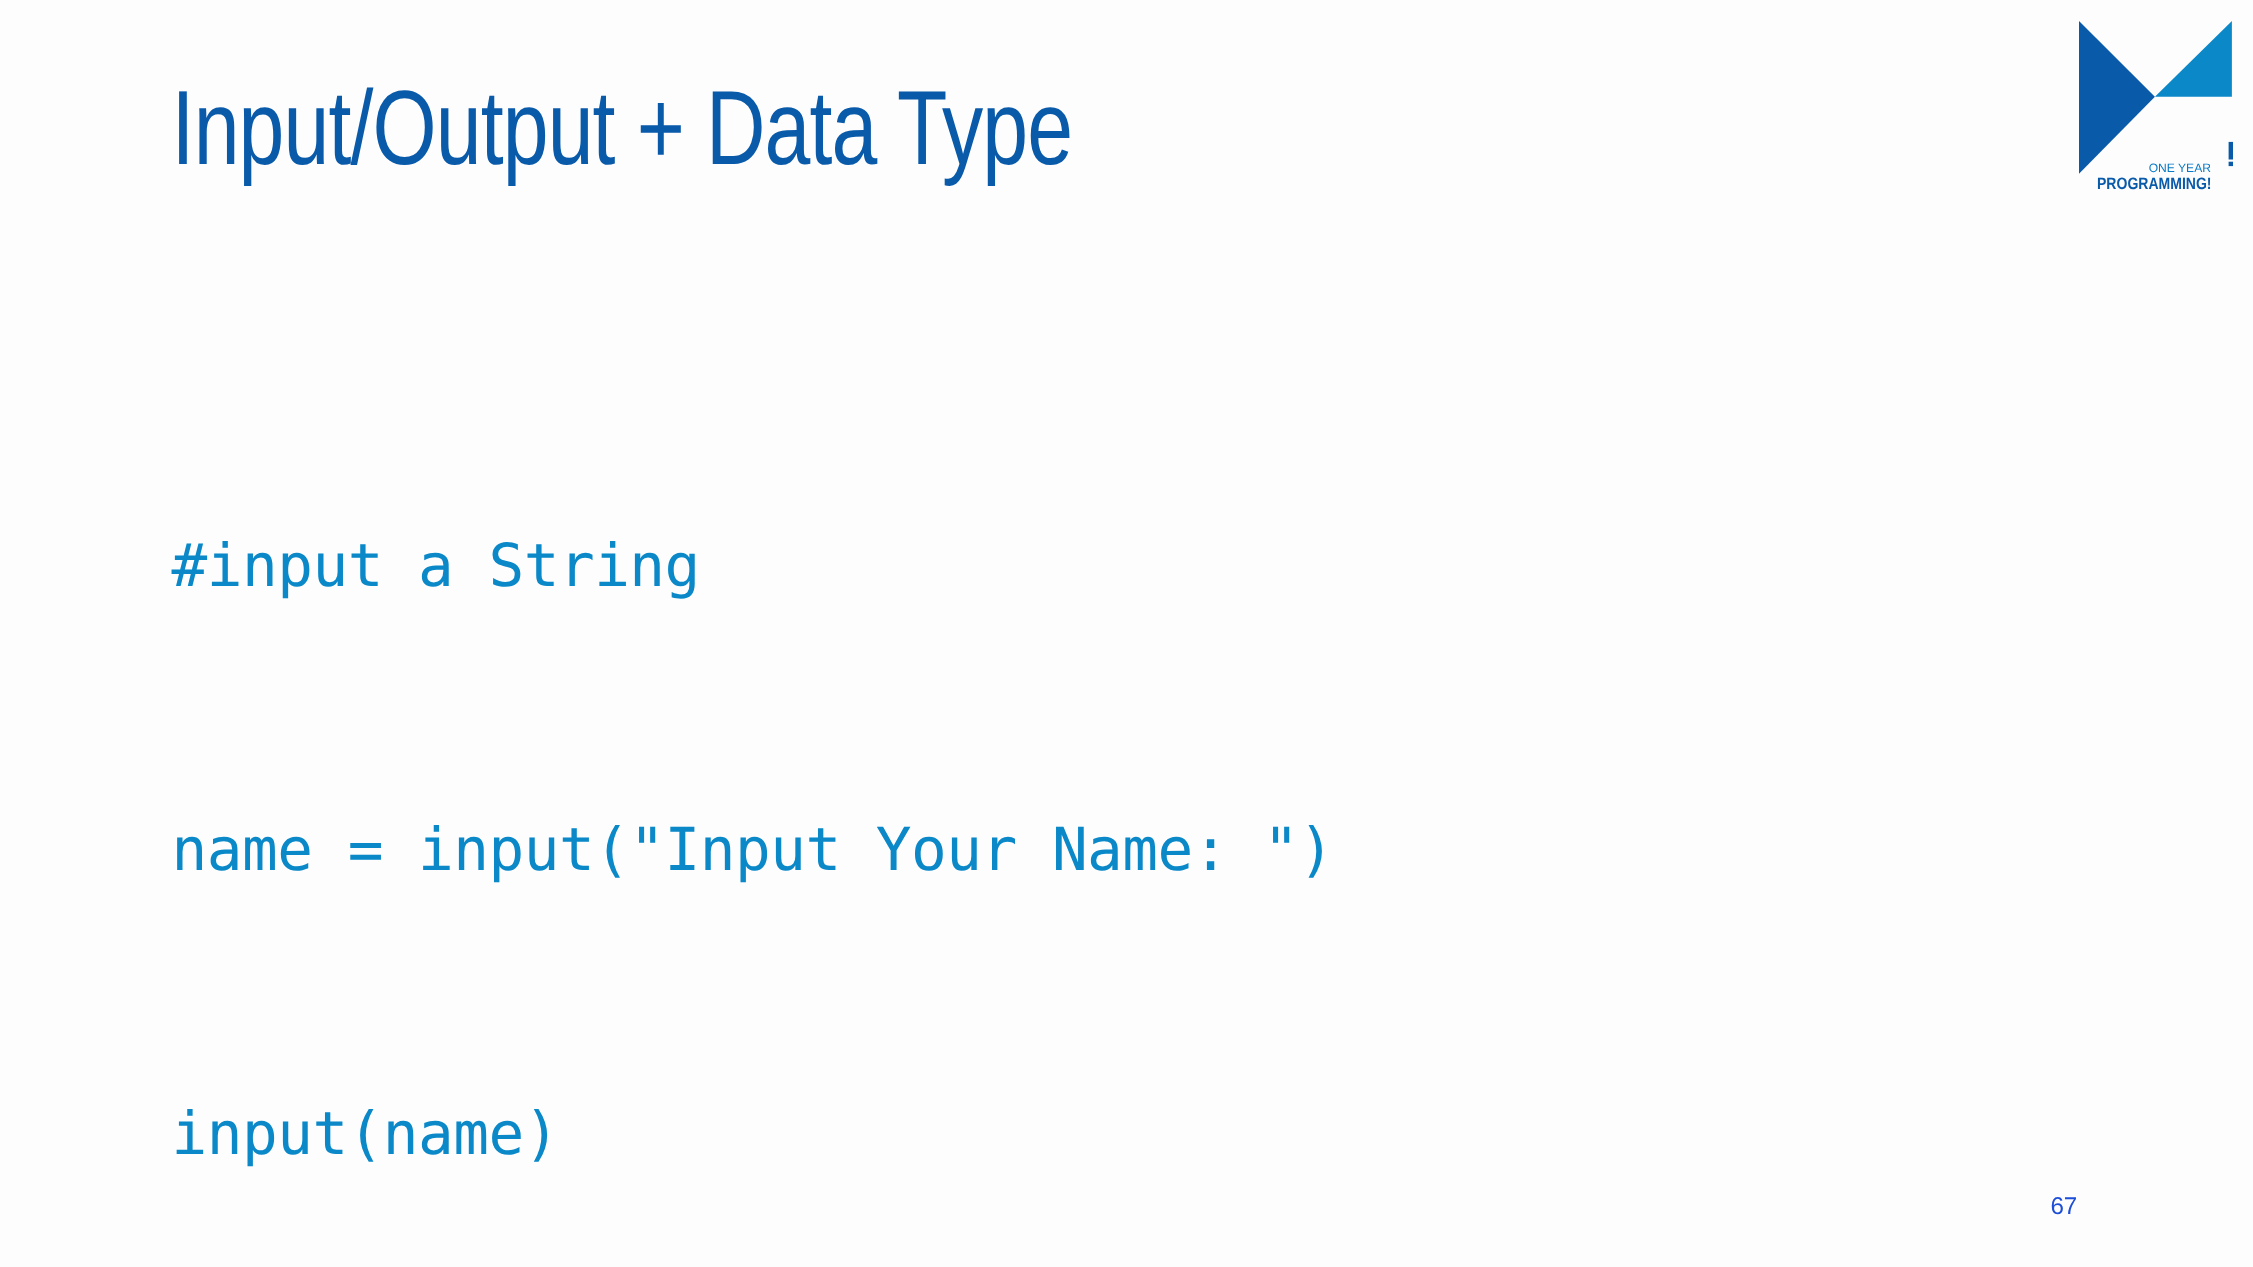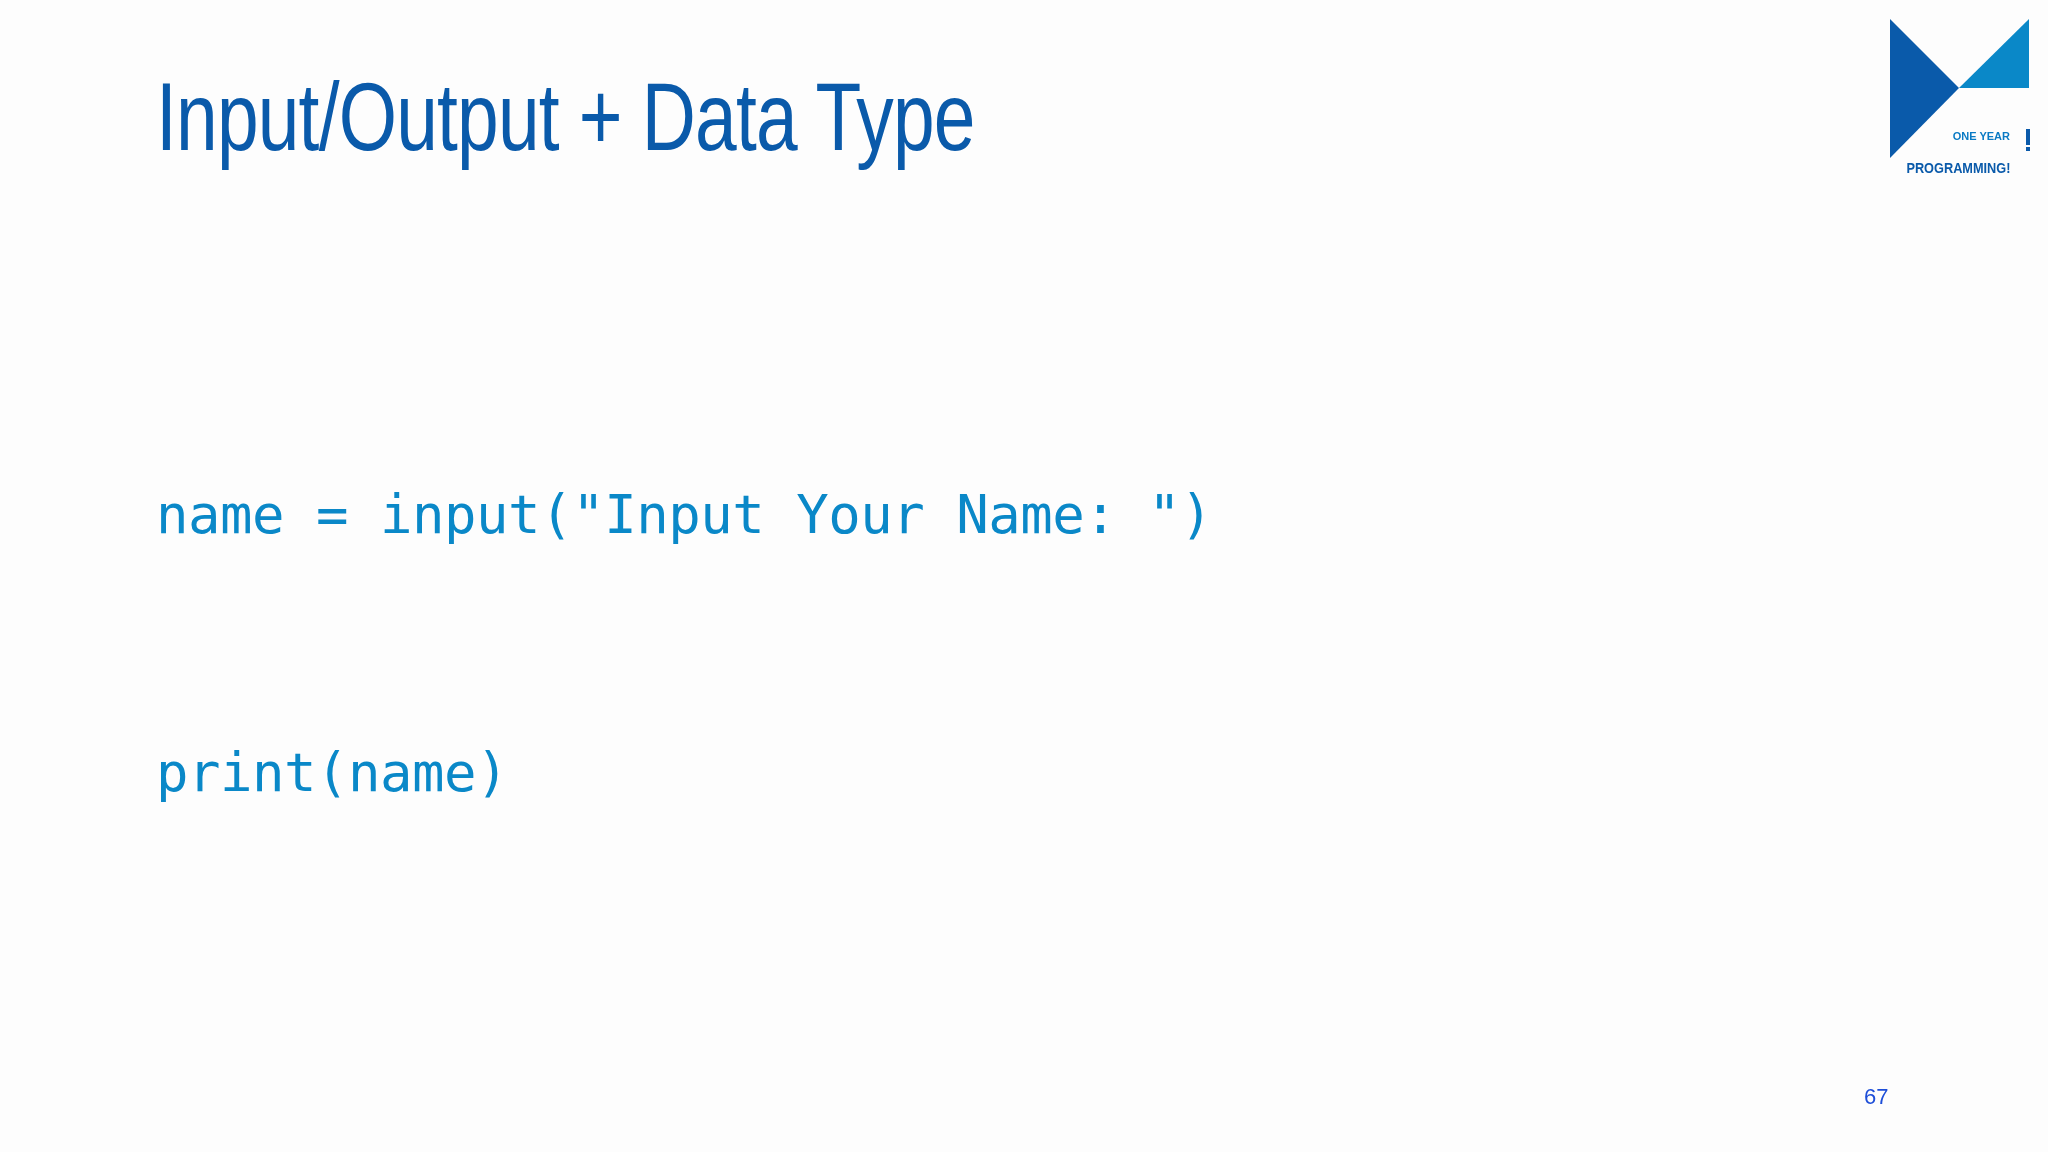--- a/index.html
+++ b/index.html
@@ -1,19 +1,19 @@
 <!DOCTYPE html>
 <html><head>
 <meta charset="utf-8">
 <style>
   html, body { margin:0; padding:0; }
   body { width:2048px; height:1152px; background:#fdfdfd; position:relative; overflow:hidden; font-family:"Liberation Sans", sans-serif; }
   .title { position:absolute; left:156px; top:62px; font-size:96px; line-height:110px; color:#0a5aaa; font-family:"Liberation Sans", sans-serif; transform:scaleX(0.78); transform-origin:left top; letter-spacing:-1px; white-space:nowrap; }
   .logo { position:absolute; left:1888px; top:16px; width:146px; height:146px; }
-  .logo-text1 { position:absolute; right:24px; top:114px; font-size:11px; font-weight:bold; color:#0a7ac4; white-space:nowrap; }
+  .logo-text1 { position:absolute; right:24px; top:131px; font-size:11px; font-weight:normal; color:#0a7ac4; white-space:nowrap; }
   .logo-text2 { position:absolute; right:24px; top:143px; font-size:15px; font-weight:bold; color:#0a5aaa; white-space:nowrap; transform:scaleX(0.85); transform-origin:right top; }
   .code { position:absolute; left:156px; top:300px; font-family:"DejaVu Sans Mono", monospace; font-size:54px; line-height:86px; color:#0a88c8; white-space:pre; letter-spacing:-0.5px; }
   .code .line { height:86px; }
   .page-num { position:absolute; left:1864px; top:1084px; font-size:22px; color:#1d4ed8; }
 </style>
 </head>
 <body>
 
 <div class="title">Input/Output + Data Type</div>
 
@@ -22,18 +22,19 @@
     <polygon points="2,3 71,72 2,142" fill="#0a5aaa"></polygon>
     <polygon points="71,72 141,3 141,72" fill="#0a88c8"></polygon>
     <rect x="138" y="113" width="4" height="16" fill="#0a5aaa"></rect>
     <rect x="138" y="131" width="4" height="4" fill="#0a5aaa"></rect>
   </svg>
   <div class="logo-text1">ONE YEAR</div>
   <div class="logo-text2">PROGRAMMING!</div>
 </div>
 
 <div class="code">
+  <div class="line"><span>#input a String</span></div>
   <div class="line"><span>name = input("Input Your Name: ")</span></div>
-  <div class="line"><span>print(name)</span></div>
+  <div class="line"><span>input(name)</span></div>
   
 </div>
 
 <div class="page-num">67</div>
 
 </body></html>

